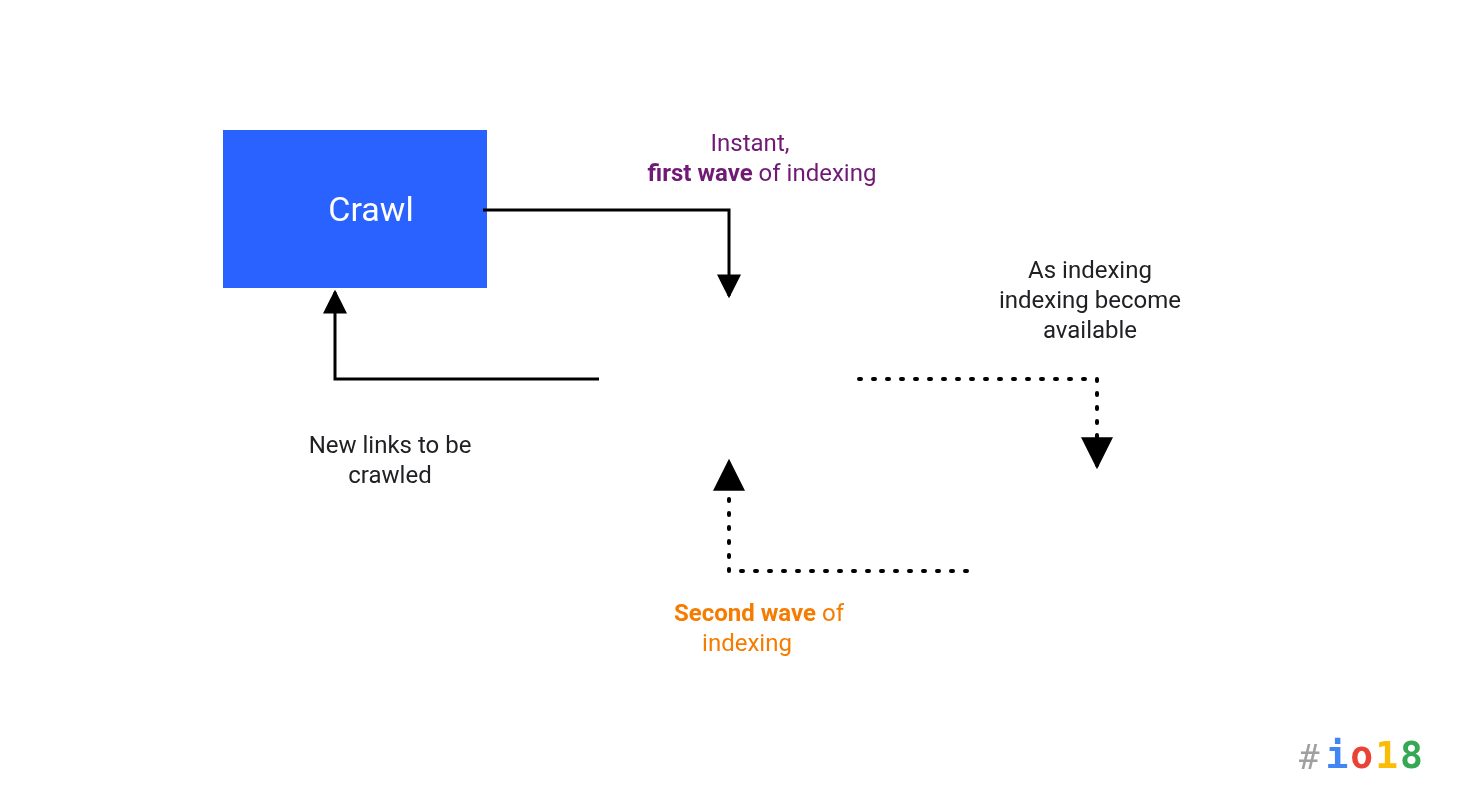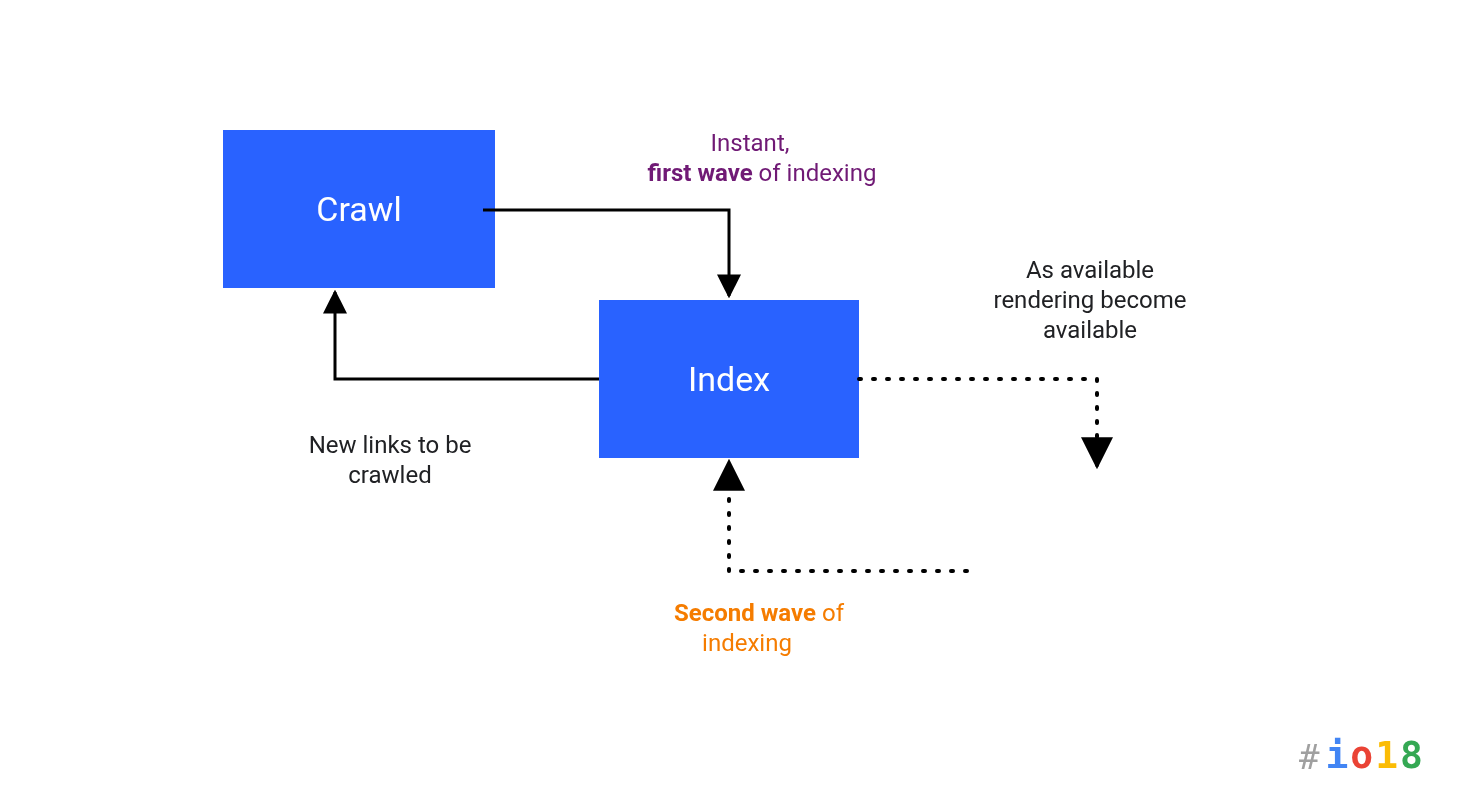--- a/index.html
+++ b/index.html
@@ -59,27 +59,24 @@
   .logo .c1 { color: #4285F4; font-size: 38px; }
   .logo .c2 { color: #EA4335; font-size: 38px; }
   .logo .c3 { color: #FBBC05; font-size: 38px; }
   .logo .c4 { color: #34A853; font-size: 38px; }
 </style>
 </head>
 <body>
 
 <div class="stage">
 
-  <div class="box" style="left:223px; top:130px; width:272px; height:158px;">
+  <div class="box" style="left:223px; top:130px; width:232px; height:158px;padding-left:32px;">
     <span>Crawl</span>
   </div>
 
-  <div class="box" style="left:599px; top:300px; width:260px; height:158px;">
-    <span>Index</span>
-  </div>
 
 
   <svg class="connectors">
     <defs>
       <marker id="arrow-solid" viewBox="0 0 10 10" refX="9" refY="5" markerWidth="8" markerHeight="8" orient="auto-start-reverse">
         <path d="M 0 0 L 10 5 L 0 10 z" fill="#000000"></path>
       </marker>
       <marker id="arrow-dotted" viewBox="0 0 10 10" refX="9" refY="5" markerWidth="8" markerHeight="8" orient="auto-start-reverse">
         <path d="M 0 0 L 10 5 L 0 10 z" fill="#000000"></path>
       </marker>
@@ -98,22 +95,22 @@
     <span>Instant,</span><br>
     <span class="bold">first wave</span><span> of indexing</span>
   </div>
 
   <div class="label" style="left:260px; top:430px; width:260px;">
     <span>New links to be</span><br>
     <span>crawled</span>
   </div>
 
   <div class="label" style="left:960px; top:255px; width:260px;">
-    <span>As available</span><br>
-    <span>rendering become</span><br>
+    <span>As indexing</span><br>
+    <span>indexing become</span><br>
     <span>available</span>
   </div>
 
   <div class="label orange" style="left:617px; top:598px; width:260px;">
     <span class="bold">Second wave</span><span> of</span><br>
     <span>indexing</span>
   </div>
 
   <div class="logo">
     <span class="hash">#</span>

